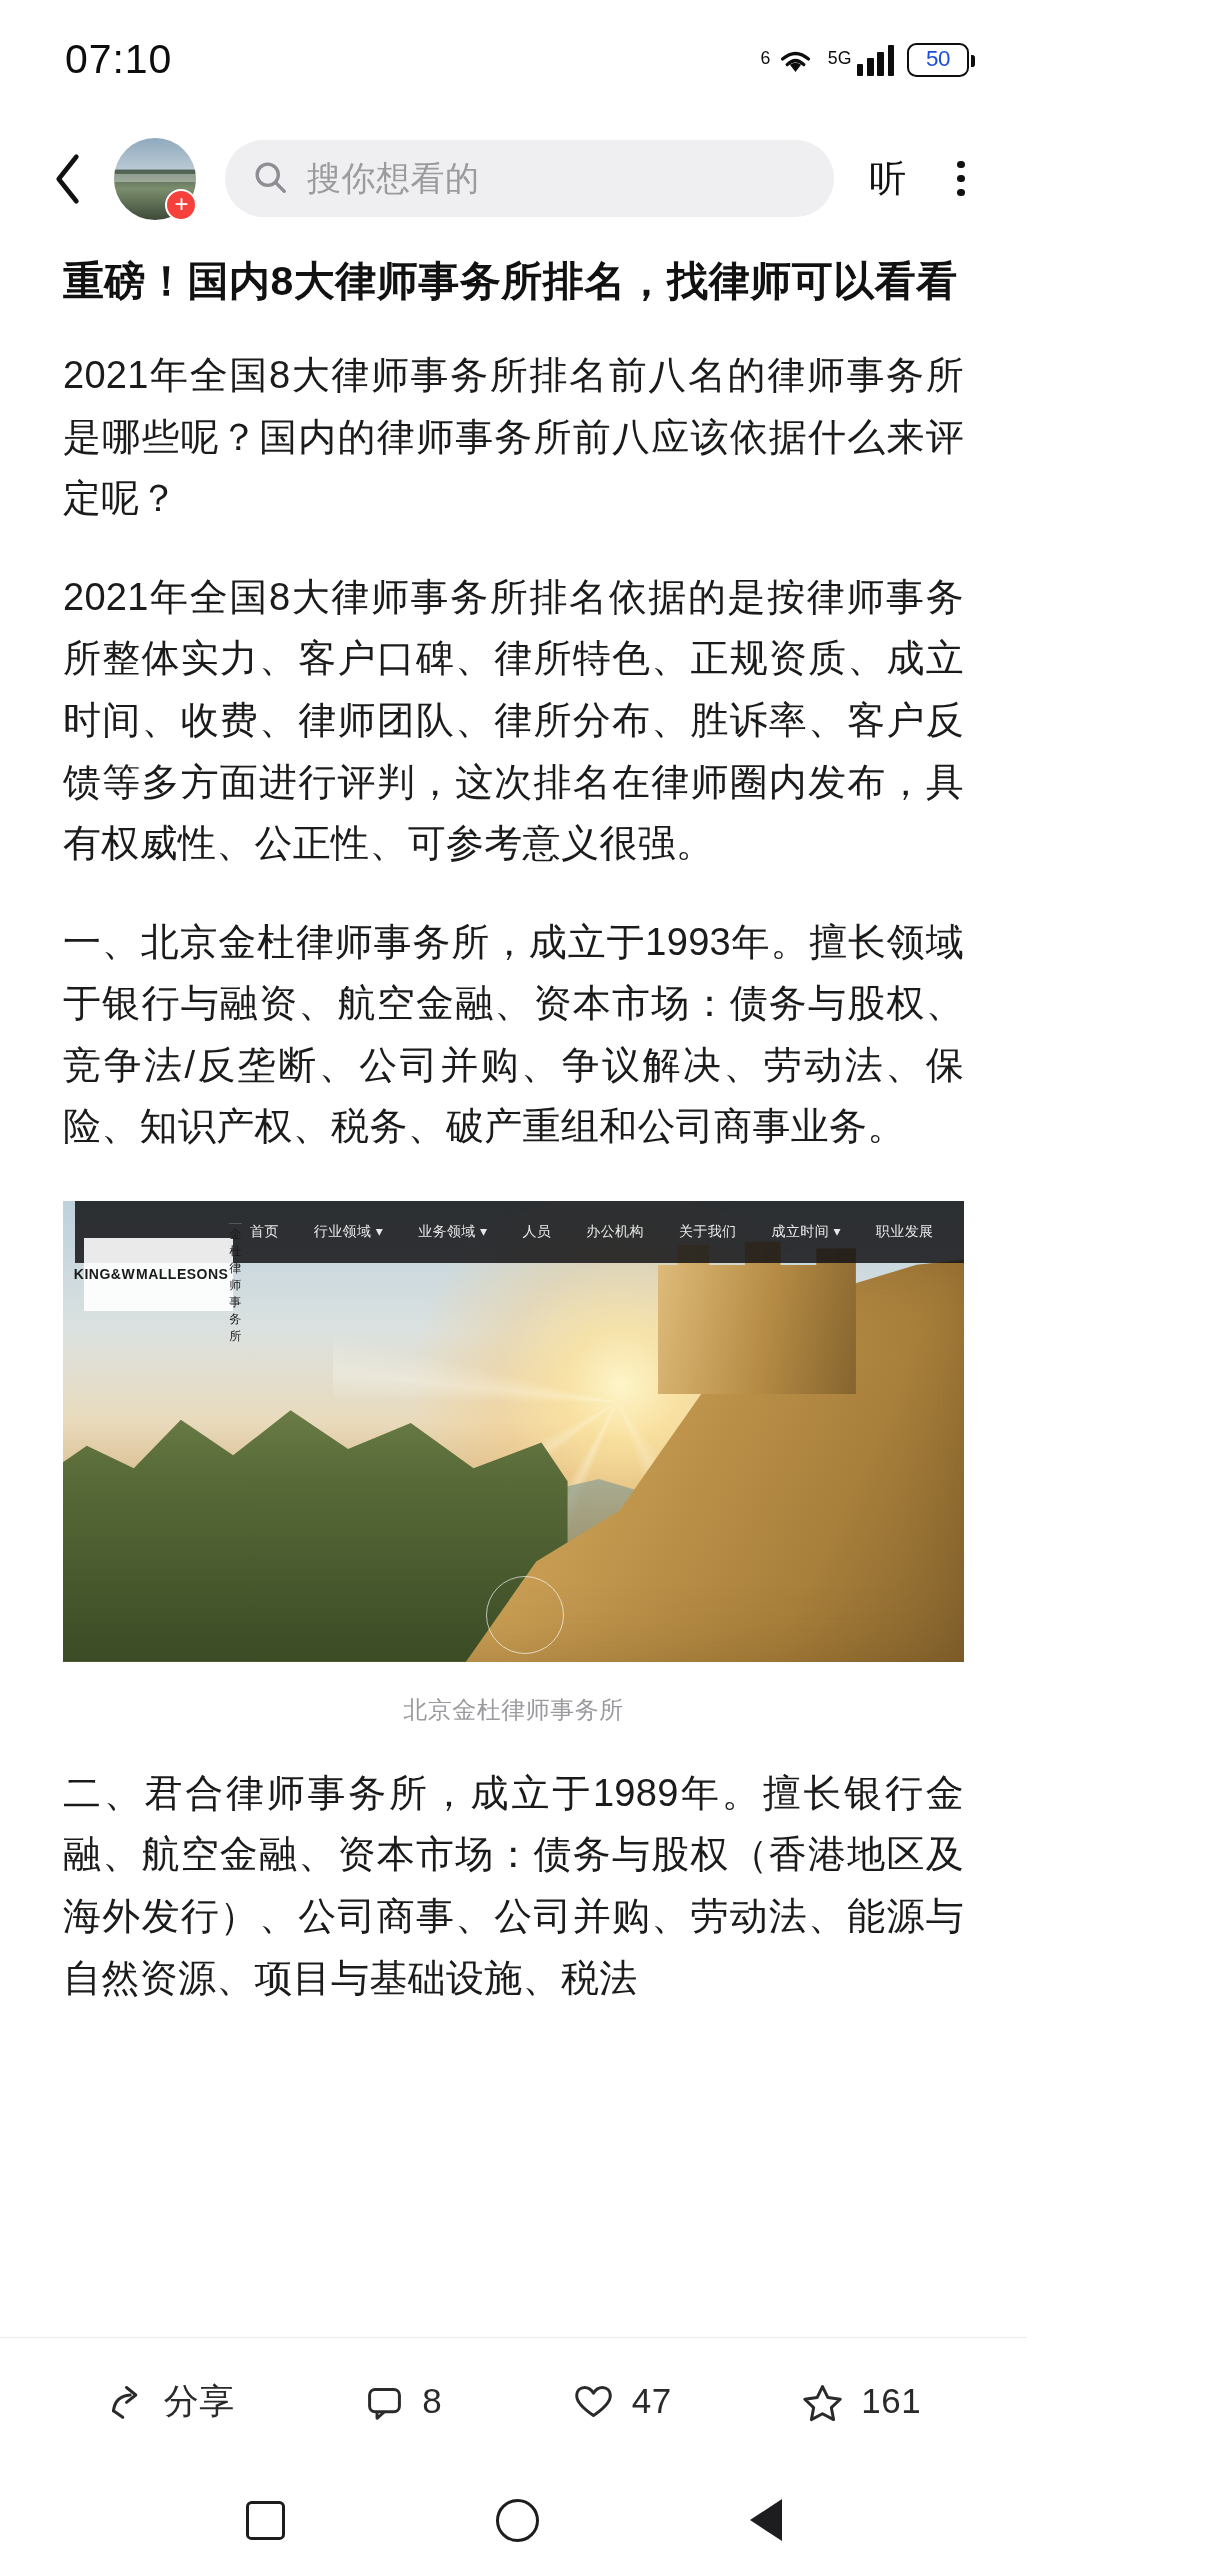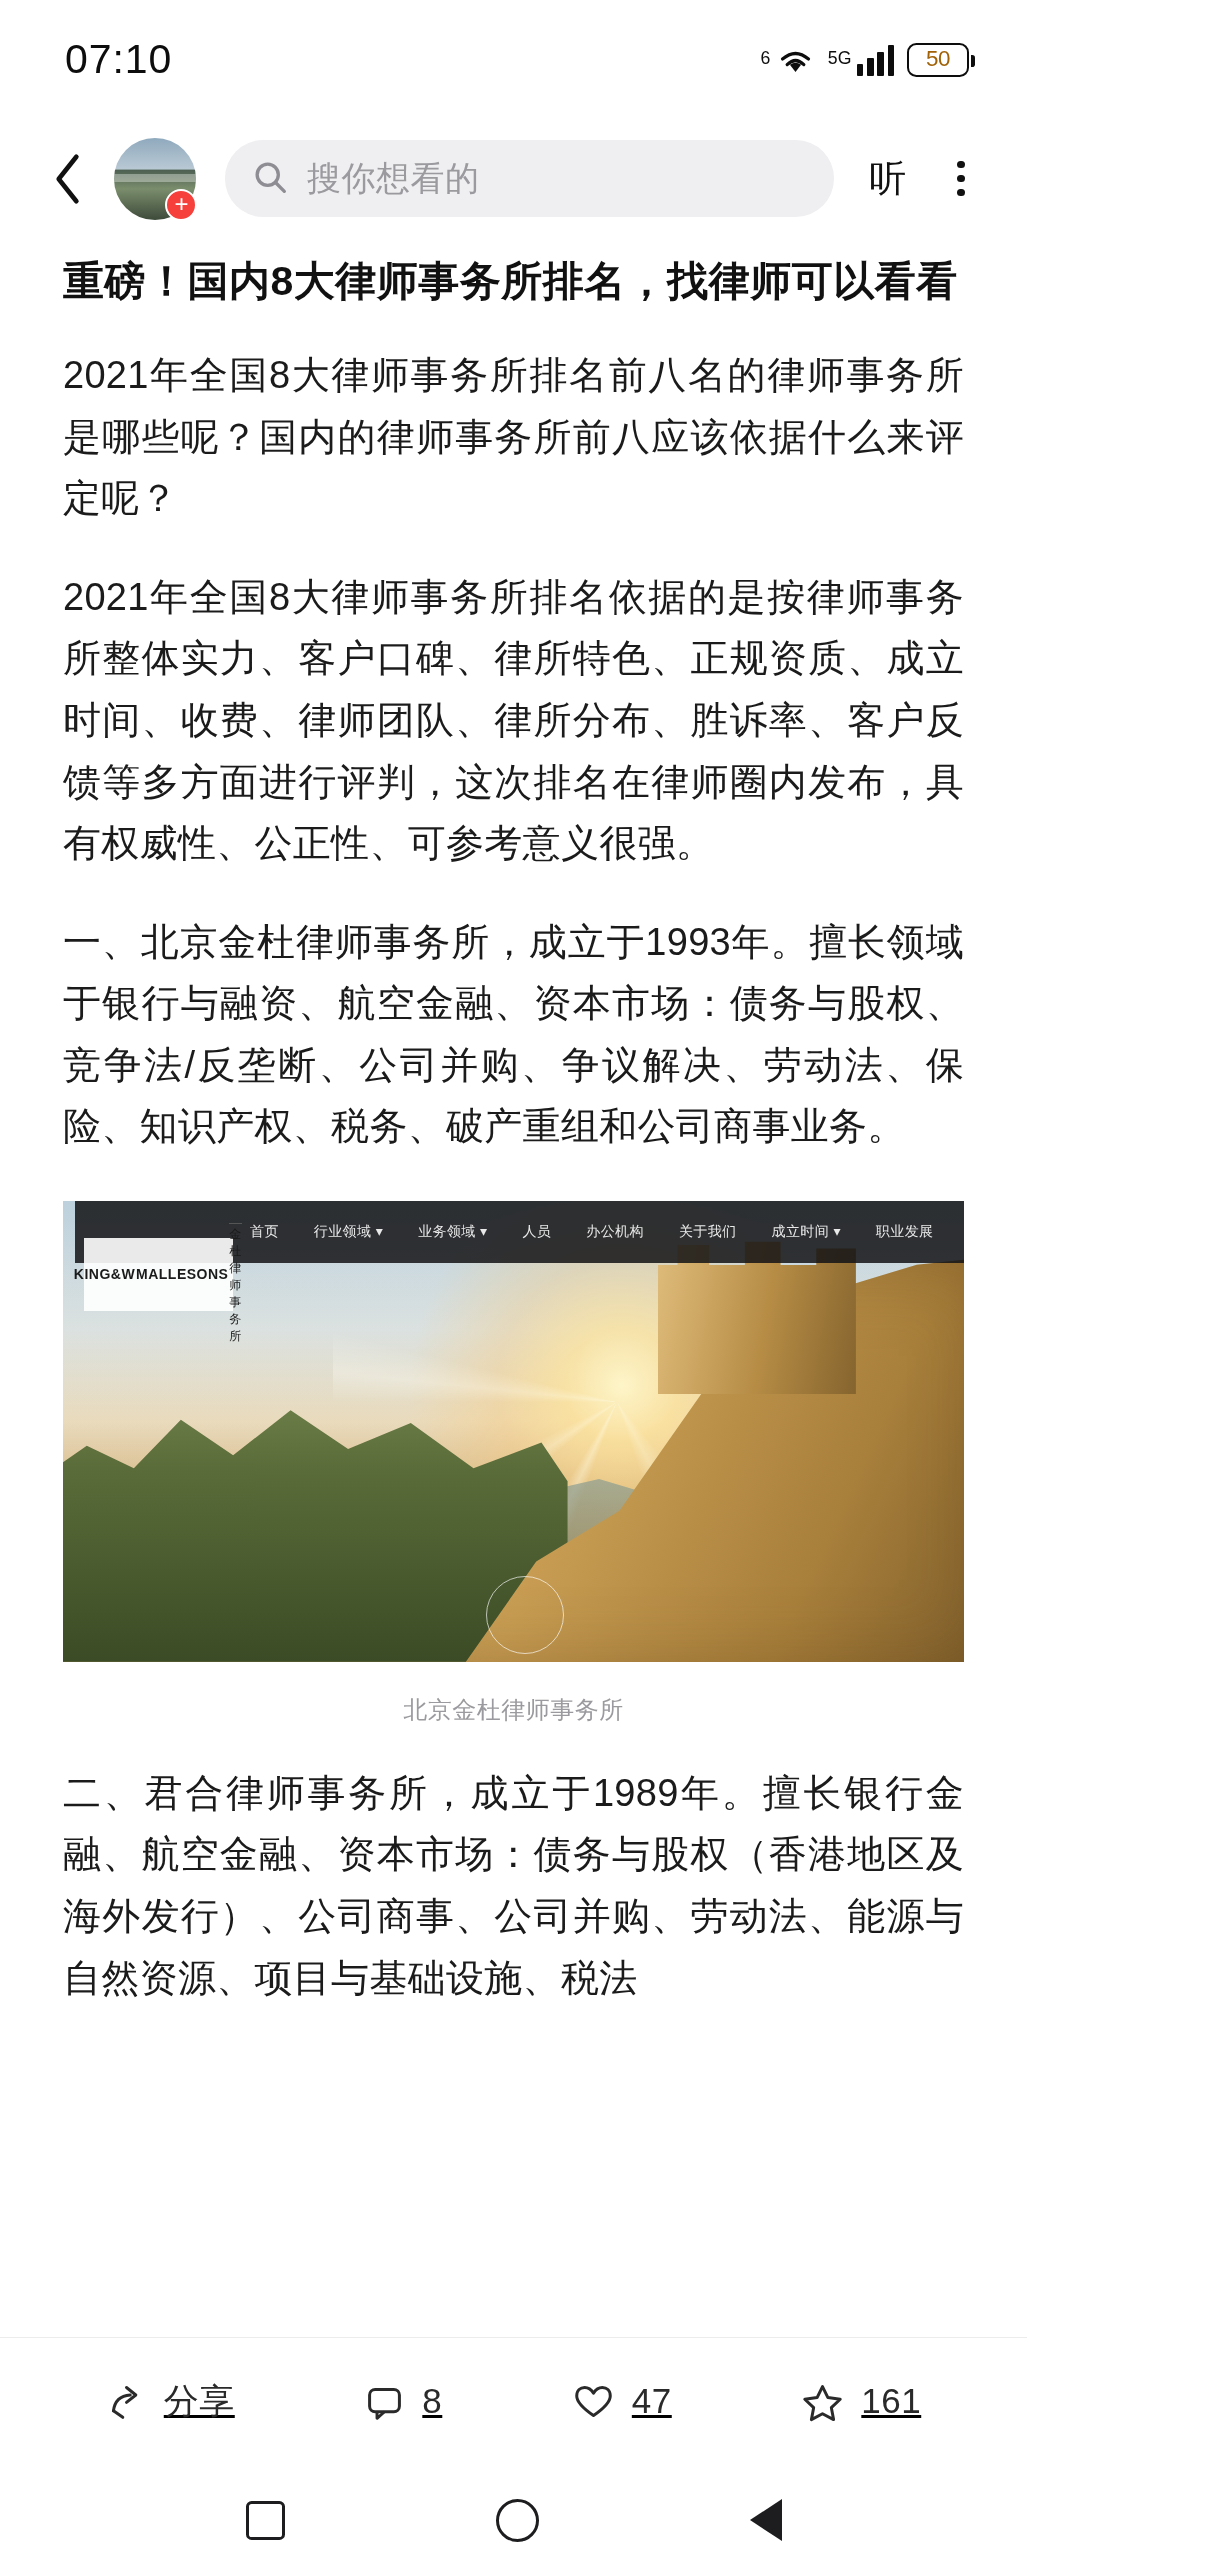--- a/index.html
+++ b/index.html
@@ -79,21 +79,21 @@
     position: absolute;
     right: -8.4px;
     top: 10.3px;
     width: 4.7px;
     height: 12px;
     background: #0d0d0d;
     border-radius: 0 2.8px 2.8px 0;
   }
   .battery span {
     font-size: 22.4px;
-    color: #a16207;
+    color: #1d4ed8;
     line-height: 1;
     letter-spacing: -0.5px;
   }
 
   
   .navbar {
     height: 119px;
     flex: 0 0 119px;
     display: flex;
     align-items: center;
@@ -338,21 +338,20 @@
     display: flex;
     align-items: center;
     justify-content: space-around;
     padding: 0 41px;
     background: #fff;
   }
   .action {
     display: flex;
     align-items: center;
     gap: 17px;
-    text-decoration: underline;
   }
   .action span {
     font-size: 35px;
     color: #2a2a2a;
     letter-spacing: 0.5px;
   }
 
   
   .sysnav {
     flex: 0 0 112px;

